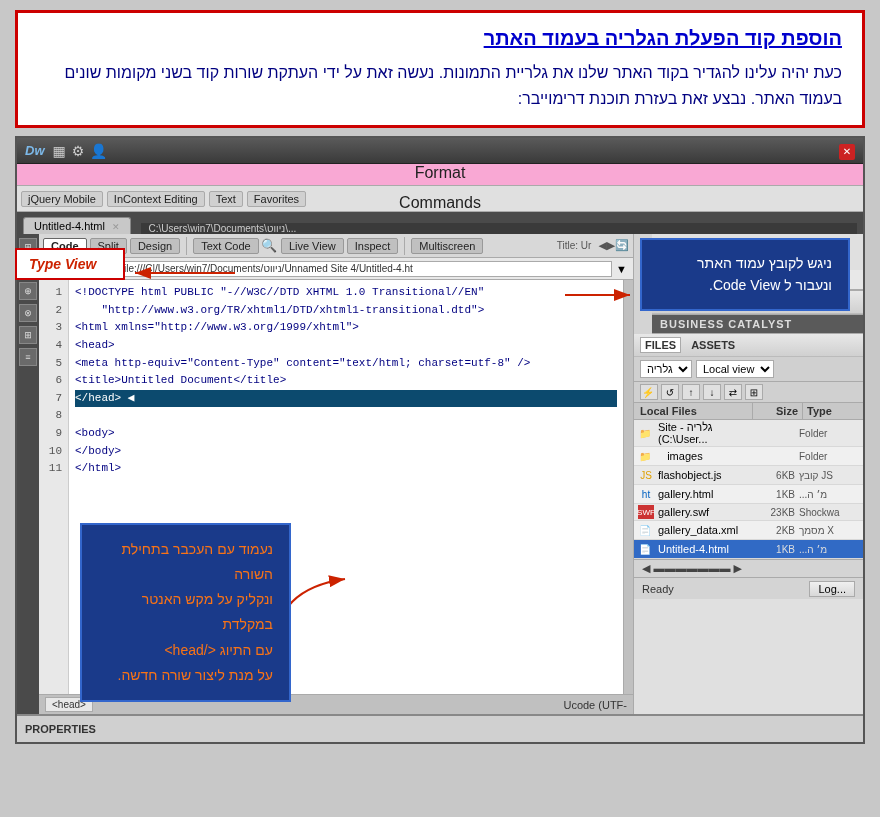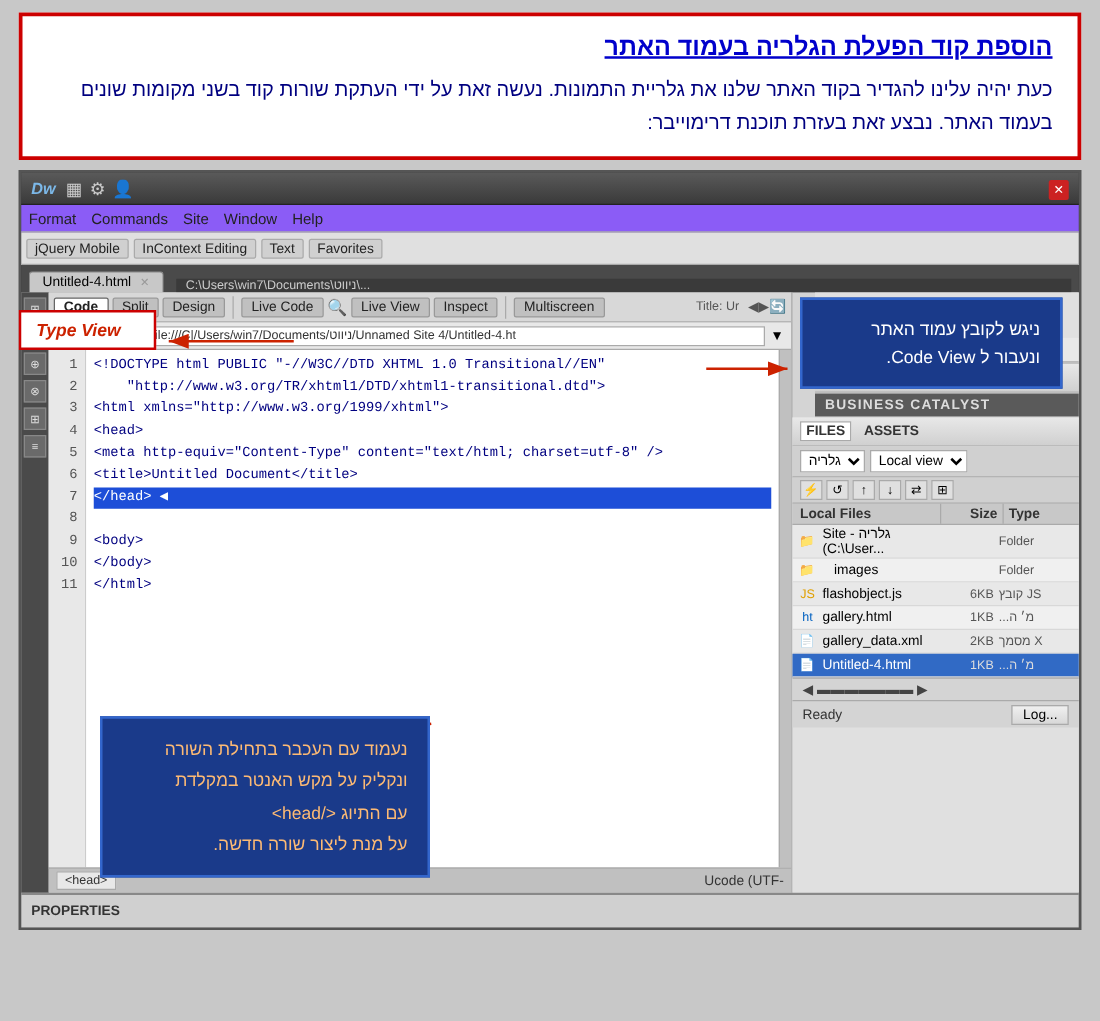--- a/index.html
+++ b/index.html
@@ -77,28 +77,29 @@
       align-items: center;
       justify-content: center;
       color: white;
       font-size: 10px;
       margin-left: auto;
       cursor: pointer;
     }
 
     
     .dw-menubar {
-      background: #8b5cf6;
+      background: #f9a8d4;
       height: 22px;
       display: flex;
       align-items: center;
       padding: 0 6px;
       gap: 12px;
       border-bottom: 1px solid #aaa;
-      font-size: 12px;
+      font-size: 16px;
+      flex-direction: column;
     }
     .dw-menubar span {
       color: #222;
       cursor: pointer;
     }
 
     
     .dw-toolbar {
       background: #e0e0e0;
       height: 26px;
@@ -531,21 +532,21 @@
       <div class="sidebar-icon">≡</div>
     </div>
 
     <div class="dw-editor-area">
 
       <div class="dw-view-bar">
         <button class="view-btn active">Code</button>
         <button class="view-btn">Split</button>
         <button class="view-btn">Design</button>
         <div class="toolbar-sep"></div>
-        <button class="view-btn">Live Code</button>
+        <button class="view-btn">Text Code</button>
         <span style="font-size:13px; color:#555; cursor:pointer;">🔍</span>
         <button class="view-btn">Live View</button>
         <button class="view-btn">Inspect</button>
         <div class="toolbar-sep"></div>
         <button class="view-btn">Multiscreen</button>
         <span style="flex:1"></span>
         <span style="font-size:10px; color:#555;">Title: Ur</span>
         <span style="font-size:11px; color:#555; cursor:pointer; margin-left:4px;">◀▶🔄</span>
       </div>
 
@@ -571,21 +572,21 @@
           <div>10</div>
           <div>11</div>
         </div>
         <div class="dw-code-content">
           <div>&lt;!DOCTYPE html PUBLIC "-//W3C//DTD XHTML 1.0 Transitional//EN"</div>
           <div>&nbsp;&nbsp;&nbsp;&nbsp;"http://www.w3.org/TR/xhtml1/DTD/xhtml1-transitional.dtd"&gt;</div>
           <div>&lt;html xmlns="http://www.w3.org/1999/xhtml"&gt;</div>
           <div>&lt;head&gt;</div>
           <div>&lt;meta http-equiv="Content-Type" content="text/html; charset=utf-8" /&gt;</div>
           <div>&lt;title&gt;Untitled Document&lt;/title&gt;</div>
-          <div style="background:#1d4ed8; color:white;">&lt;/head&gt; ◀</div>
+          <div style="background:#0c4a6e; color:white;">&lt;/head&gt; ◀</div>
           <div>&nbsp;</div>
           <div>&lt;body&gt;</div>
           <div>&lt;/body&gt;</div>
           <div>&lt;/html&gt;</div>
         </div>
         <div class="dw-scroll-indicator"></div>
       </div>
 
       <div class="dw-statusbar">
         <span class="status-tag-indicator">&lt;head&gt;</span>
@@ -661,20 +662,26 @@
           <span class="file-icon js-icon">JS</span>
           <span class="file-name">flashobject.js</span>
           <span class="file-size">6KB</span>
           <span class="file-type">קובץ JS</span>
         </div>
         <div class="file-item">
           <span class="file-icon html-icon">ht</span>
           <span class="file-name">gallery.html</span>
           <span class="file-size">1KB</span>
           <span class="file-type">...מ׳ ה</span>
+        </div>
+        <div class="file-item">
+          <span class="file-icon swf-icon" style="font-size:8px; background:#cc3333; color:white; width:16px; height:14px; display:inline-flex; align-items:center; justify-content:center;">SWF</span>
+          <span class="file-name">gallery.swf</span>
+          <span class="file-size">23KB</span>
+          <span class="file-type">Shockwa</span>
         </div>
         <div class="file-item">
           <span class="file-icon xml-icon">📄</span>
           <span class="file-name">gallery_data.xml</span>
           <span class="file-size">2KB</span>
           <span class="file-type">מסמך X</span>
         </div>
         <div class="file-item selected">
           <span class="file-icon">📄</span>
           <span class="file-name">Untitled-4.html</span>
@@ -741,29 +748,29 @@
     </marker>
   </defs>
   <path d="M 110,25 Q 60,25 10,25" stroke="#cc2200" stroke-width="2" fill="none" marker-end="url(#arrowhead1)"></path>
 </svg>
 
 <div style="
   position: absolute;
   bottom: 115px;
   left: 80px;
   background: #1a3a8a;
-  color: #fdba74;
+  color: #f97316;
   padding: 12px 16px;
   font-size: 14px;
   direction: rtl;
   text-align: right;
   line-height: 1.8;
   border: 2px solid #3366cc;
   z-index: 10;
-  width: 264px;
+  width: 211px;
 ">
   <div>נעמוד עם העכבר בתחילת השורה</div>
   <div>ונקליק על מקש האנטר במקלדת</div>
   <div>עם התיוג &lt;/head&gt;</div>
   <div>על מנת ליצור שורה חדשה.</div>
 </div>
 
 <svg style="position:absolute; bottom:148px; left:265px; z-index:9; pointer-events:none;" width="130" height="100">
   <defs>
     <marker id="arrowhead2" markerWidth="8" markerHeight="6" refX="8" refY="3" orient="auto">

